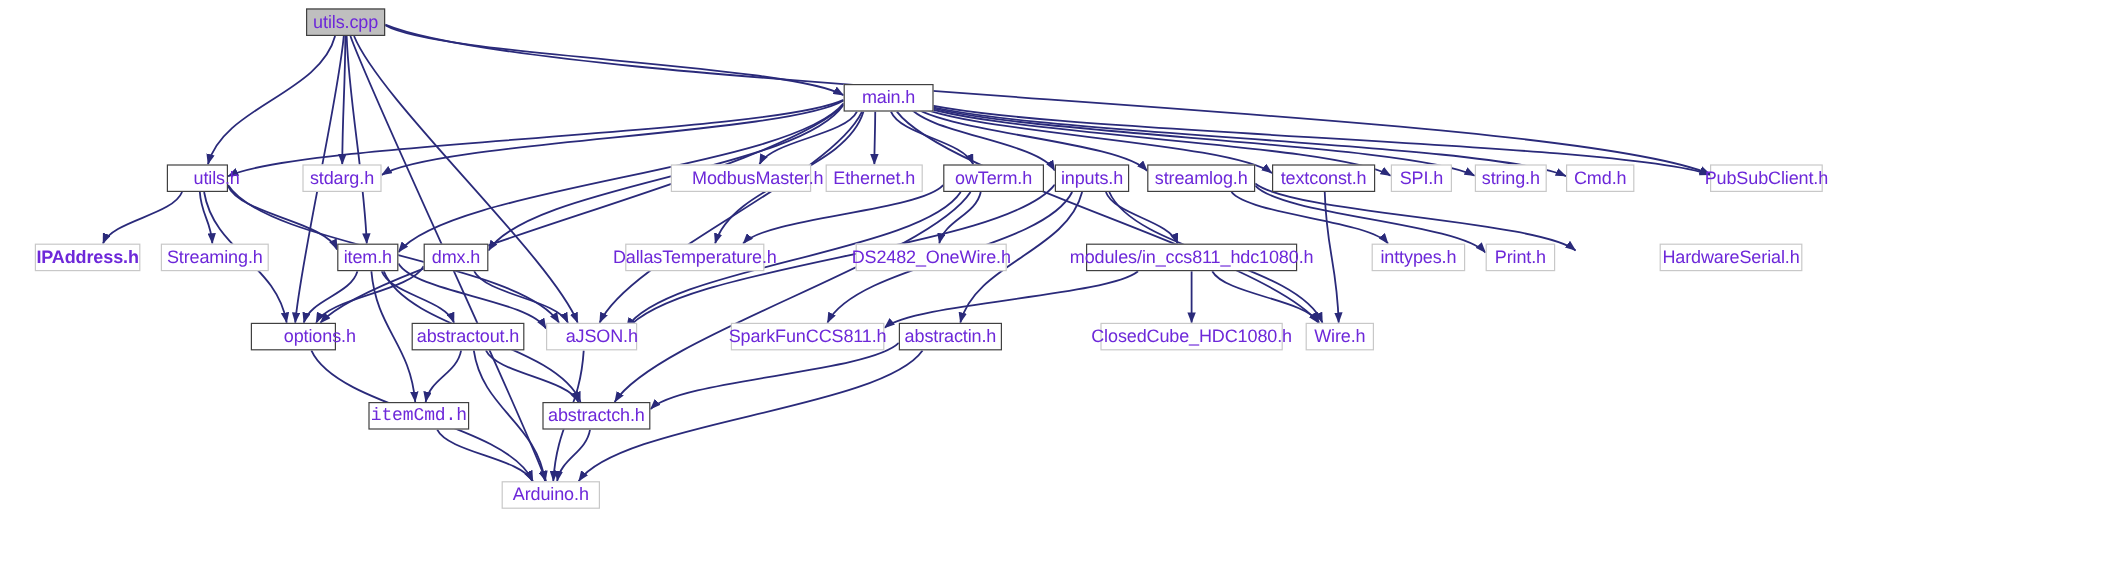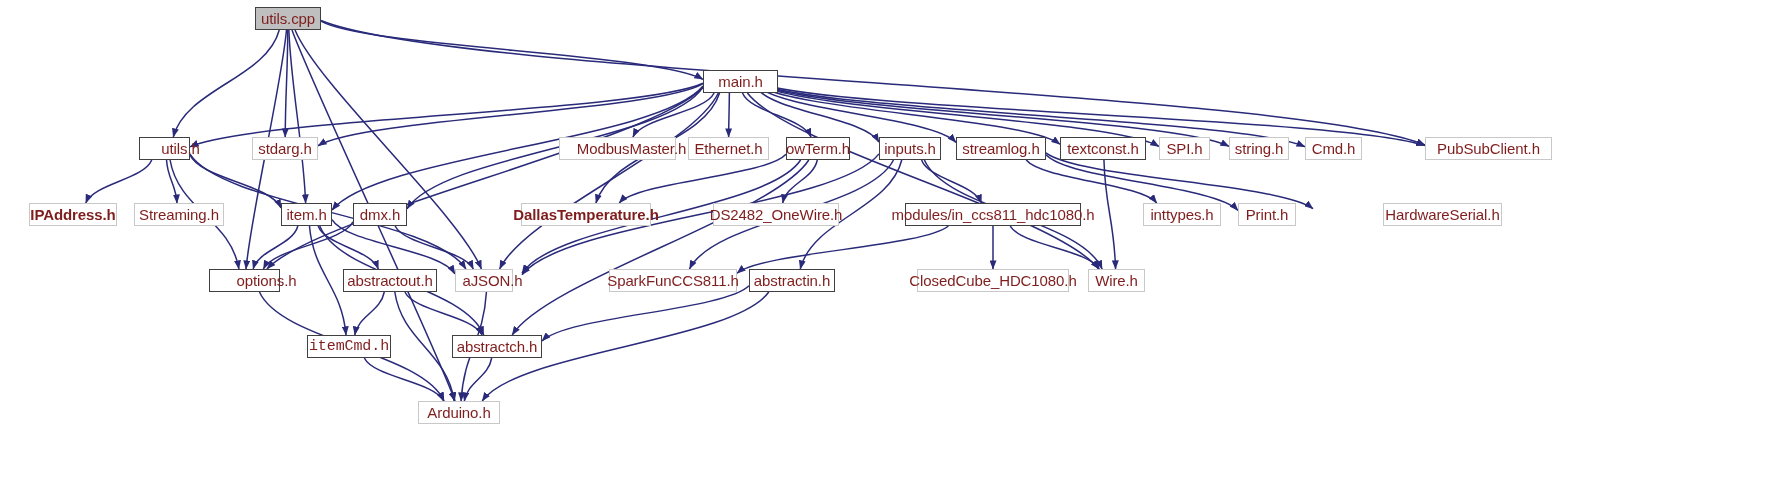--- a/index.html
+++ b/index.html
@@ -4,21 +4,21 @@
 <style>
   html,body{margin:0;padding:0;background:#ffffff;}
   body{font-family:"Liberation Sans", sans-serif;}
   #graph{position:relative;width:1770px;height:485px;overflow:hidden;background:#fff;}
   #edges{position:absolute;left:0;top:0;width:1770px;height:485px;}
   .node{
     position:absolute;
     box-sizing:border-box;
     display:flex;align-items:center;justify-content:center;
     font-size:15px;
-    color:#7f1d1d;
+    color:#6d28d9;
     background:#ffffff;
     border:1px solid #c8c8c8;
     white-space:nowrap;
     height:23px;
     line-height:21px;
     letter-spacing:-0.1px;
   }
   .node.hdr{border:1.6px solid #404040;}
   .node.cur{background:#bfbfbf;border:1.6px solid #404040;}
 </style>
@@ -98,41 +98,41 @@
         <path d="M486.4439393939394,292 C483.3973939393939,341.05 464.1026060606061,351.95 461.0560606060606,401" marker-end="url(#ah)"></path>
       </g>
   </svg>
   <div id="node-layer">
       <div class="node cur" style="left: 255px; top: 7px; width: 66px;">utils.cpp</div>
       <div class="node hdr" style="left: 703px; top: 70px; width: 75px;">main.h</div>
       <div class="node hdr" style="left: 139px; top: 137px; width: 51px; padding-left: 32px;">utils.h</div>
       <div class="node " style="left: 252px; top: 137px; width: 66px;">stdarg.h</div>
       <div class="node " style="left: 559px; top: 137px; width: 117px; padding-left: 28px;">ModbusMaster.h</div>
       <div class="node " style="left: 688px; top: 137px; width: 81px;">Ethernet.h</div>
-      <div class="node hdr" style="left: 786px; top: 137px; width: 64px;">owTerm.h</div>
+      <div class="node hdr" style="left: 786px; top: 137px; width: 84px;">owTerm.h</div>
       <div class="node hdr" style="left: 879px; top: 137px; width: 62px;">inputs.h</div>
       <div class="node hdr" style="left: 956px; top: 137px; width: 90px;">streamlog.h</div>
       <div class="node hdr" style="left: 1060px; top: 137px; width: 86px;">textconst.h</div>
       <div class="node " style="left: 1159px; top: 137px; width: 51px;">SPI.h</div>
       <div class="node " style="left: 1229px; top: 137px; width: 60px;">string.h</div>
       <div class="node " style="left: 1305px; top: 137px; width: 57px;">Cmd.h</div>
-      <div class="node " style="left: 1425px; top: 137px; width: 127px;">PubSubClient.h</div>
+      <div class="node " style="left: 1425px; top: 137px; width: 94px;">PubSubClient.h</div>
       <div class="node " style="left: 29px; top: 203px; width: 88px; font-weight: bold;">IPAddress.h</div>
       <div class="node " style="left: 134px; top: 203px; width: 90px;">Streaming.h</div>
       <div class="node hdr" style="left: 281px; top: 203px; width: 51px;">item.h</div>
       <div class="node hdr" style="left: 353px; top: 203px; width: 54px;">dmx.h</div>
-      <div class="node " style="left: 521px; top: 203px; width: 130px; font-weight: bold;">DallasTemperature.h</div>
+      <div class="node " style="left: 521px; top: 203px; width: 116px;">DallasTemperature.h</div>
       <div class="node " style="left: 713px; top: 203px; width: 126px;">DS2482_OneWire.h</div>
       <div class="node hdr" style="left: 905px; top: 203px; width: 176px;">modules/in_ccs811_hdc1080.h</div>
       <div class="node " style="left: 1143px; top: 203px; width: 78px;">inttypes.h</div>
       <div class="node " style="left: 1238px; top: 203px; width: 58px;">Print.h</div>
       <div class="node " style="left: 1383px; top: 203px; width: 119px;">HardwareSerial.h</div>
       <div class="node hdr" style="left: 209px; top: 269px; width: 71px; padding-left: 44px;">options.h</div>
       <div class="node hdr" style="left: 343px; top: 269px; width: 94px;">abstractout.h</div>
-      <div class="node " style="left: 455px; top: 269px; width: 58px; padding-left: 17px;">aJSON.h</div>
+      <div class="node " style="left: 455px; top: 269px; width: 76px; padding-left: 17px;">aJSON.h</div>
       <div class="node " style="left: 609px; top: 269px; width: 128px;">SparkFunCCS811.h</div>
       <div class="node hdr" style="left: 749px; top: 269px; width: 86px;">abstractin.h</div>
       <div class="node " style="left: 917px; top: 269px; width: 152px;">ClosedCube_HDC1080.h</div>
       <div class="node " style="left: 1088px; top: 269px; width: 57px;">Wire.h</div>
       <div class="node hdr" style="left: 307px; top: 335px; width: 84px; font-family: Liberation Mono, monospace;">itemCmd.h</div>
       <div class="node hdr" style="left: 452px; top: 335px; width: 90px;">abstractch.h</div>
       <div class="node " style="left: 418px; top: 401px; width: 82px;">Arduino.h</div>
     </div>
 </div>
 

